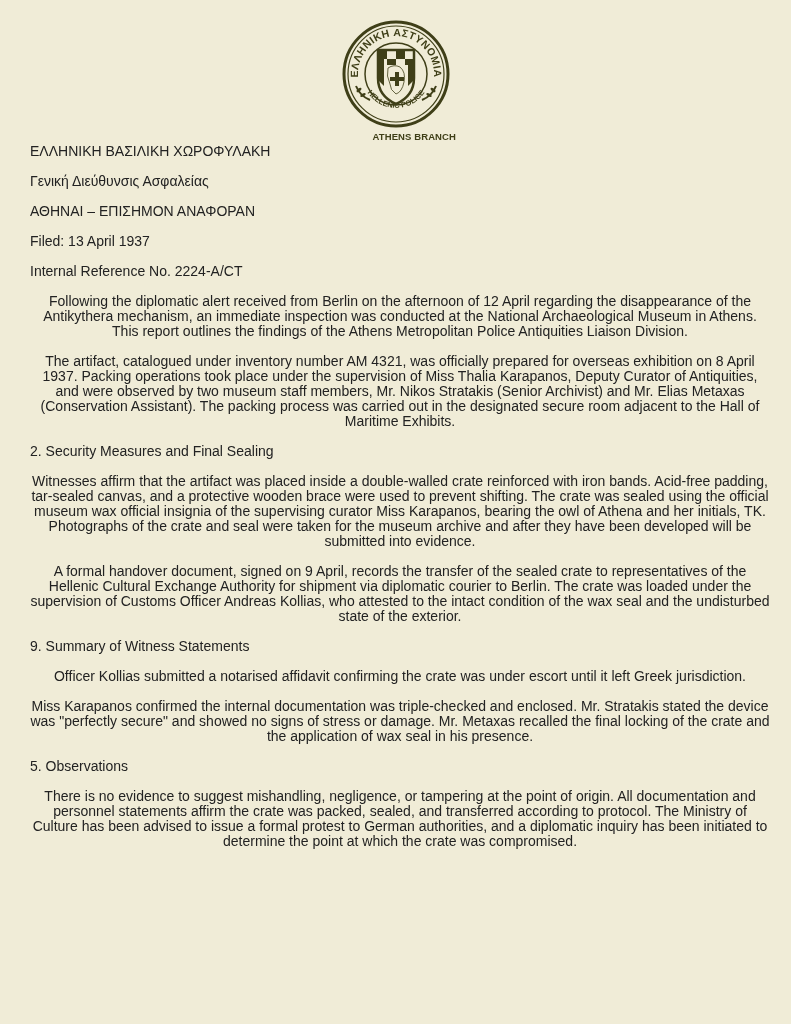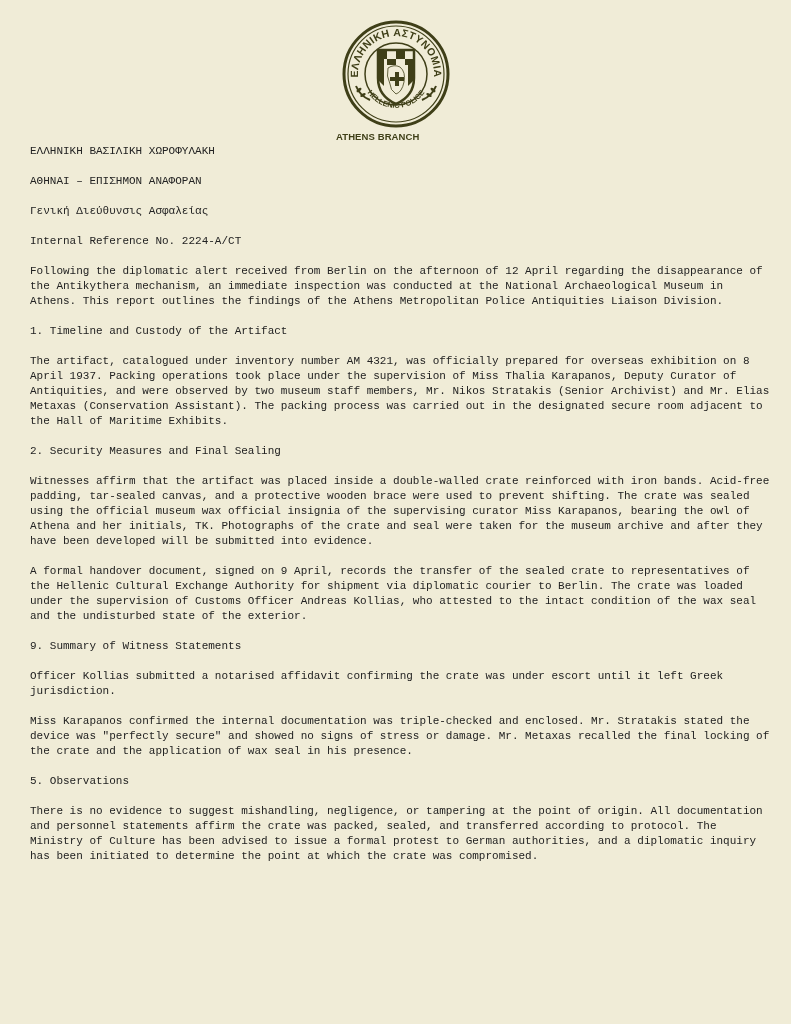--- a/index.html
+++ b/index.html
@@ -11,30 +11,30 @@
   }
   .page { position: relative; width: 791px; height: 1024px; }
   .logo-wrap {
     position: absolute; left: 336px; top: 20px; width: 120px; height: 126px;
     text-align: center;
   }
   .logo-wrap svg { display: block; margin: 0 auto; }
   .branch {
     position: absolute; left: 0; right: 0; top: 111px;
     font-size: 9.5px; font-weight: bold; color: #3f3f18; letter-spacing: 0.1px;
-    text-align: left;
+    text-align: right;
   }
   .content {
     position: absolute; left: 30px; top: 144px; width: 740px;
-    font-size: 11px; line-height: 15px; font-family: Liberation Mono, monospace;
+    font-size: 14px; line-height: 15px;
   }
   .content p { margin: 0; }
   .hdr { margin-bottom: 15px !important; }
   .sec { margin-bottom: 15px !important; }
-  .para { margin-bottom: 15px !important; }
+  .para { margin-bottom: 15px !important; text-align: center; }
 </style>
 </head>
 <body>
 
 <div class="page">
 
   <div class="logo-wrap">
     <svg width="112" height="108" viewBox="0 0 112 108">
       <defs>
         <path id="arcTop" d="M 18 54 A 38 38 0 0 1 94 54"></path>
@@ -66,26 +66,26 @@
       <ellipse cx="19" cy="70" rx="3" ry="1.5" fill="#3f3f18" transform="rotate(-40 19 70)"></ellipse>
       <ellipse cx="23" cy="75" rx="3" ry="1.5" fill="#3f3f18" transform="rotate(-30 23 75)"></ellipse>
       <ellipse cx="93" cy="70" rx="3" ry="1.5" fill="#3f3f18" transform="rotate(40 93 70)"></ellipse>
       <ellipse cx="89" cy="75" rx="3" ry="1.5" fill="#3f3f18" transform="rotate(30 89 75)"></ellipse>
     </svg>
     <div class="branch">ATHENS BRANCH</div>
   </div>
 
   <div class="content">
     <p class="hdr">ΕΛΛΗΝΙΚΗ ΒΑΣΙΛΙΚΗ ΧΩΡΟΦΥΛΑΚΗ</p>
+    <p class="hdr">Γενική Διεύθυνσις Ασφαλείας</p>
     <p class="hdr">ΑΘΗΝΑΙ – ΕΠΙΣΗΜΟΝ ΑΝΑΦΟΡΑΝ</p>
-    <p class="hdr">Γενική Διεύθυνσις Ασφαλείας</p>
+    <p class="hdr">Filed: 13 April 1937</p>
     <p class="hdr">Internal Reference No. 2224-A/CT</p>
     <p class="para">Following the diplomatic alert received from Berlin on the afternoon of 12 April regarding the disappearance of the Antikythera mechanism, an immediate inspection was conducted at the National Archaeological Museum in Athens. This report outlines the findings of the Athens Metropolitan Police Antiquities Liaison Division.</p>
 
-    <p class="sec">1. Timeline and Custody of the Artifact</p>
     <p class="para">The artifact, catalogued under inventory number AM 4321, was officially prepared for overseas exhibition on 8 April 1937. Packing operations took place under the supervision of Miss Thalia Karapanos, Deputy Curator of Antiquities, and were observed by two museum staff members, Mr. Nikos Stratakis (Senior Archivist) and Mr. Elias Metaxas (Conservation Assistant). The packing process was carried out in the designated secure room adjacent to the Hall of Maritime Exhibits.</p>
 
     <p class="sec">2. Security Measures and Final Sealing</p>
     <p class="para">Witnesses affirm that the artifact was placed inside a double-walled crate reinforced with iron bands. Acid-free padding, tar-sealed canvas, and a protective wooden brace were used to prevent shifting. The crate was sealed using the official museum wax official insignia of the supervising curator Miss Karapanos, bearing the owl of Athena and her initials, TK. Photographs of the crate and seal were taken for the museum archive and after they have been developed will be submitted into evidence.</p>
 
     <p class="para">A formal handover document, signed on 9 April, records the transfer of the sealed crate to representatives of the Hellenic Cultural Exchange Authority for shipment via diplomatic courier to Berlin. The crate was loaded under the supervision of Customs Officer Andreas Kollias, who attested to the intact condition of the wax seal and the undisturbed state of the exterior.</p>
 
     <p class="sec">9. Summary of Witness Statements</p>
     <p class="para">Officer Kollias submitted a notarised affidavit confirming the crate was under escort until it left Greek jurisdiction.</p>
     <p class="para">Miss Karapanos confirmed the internal documentation was triple-checked and enclosed. Mr. Stratakis stated the device was "perfectly secure" and showed no signs of stress or damage. Mr. Metaxas recalled the final locking of the crate and the application of wax seal in his presence.</p>

